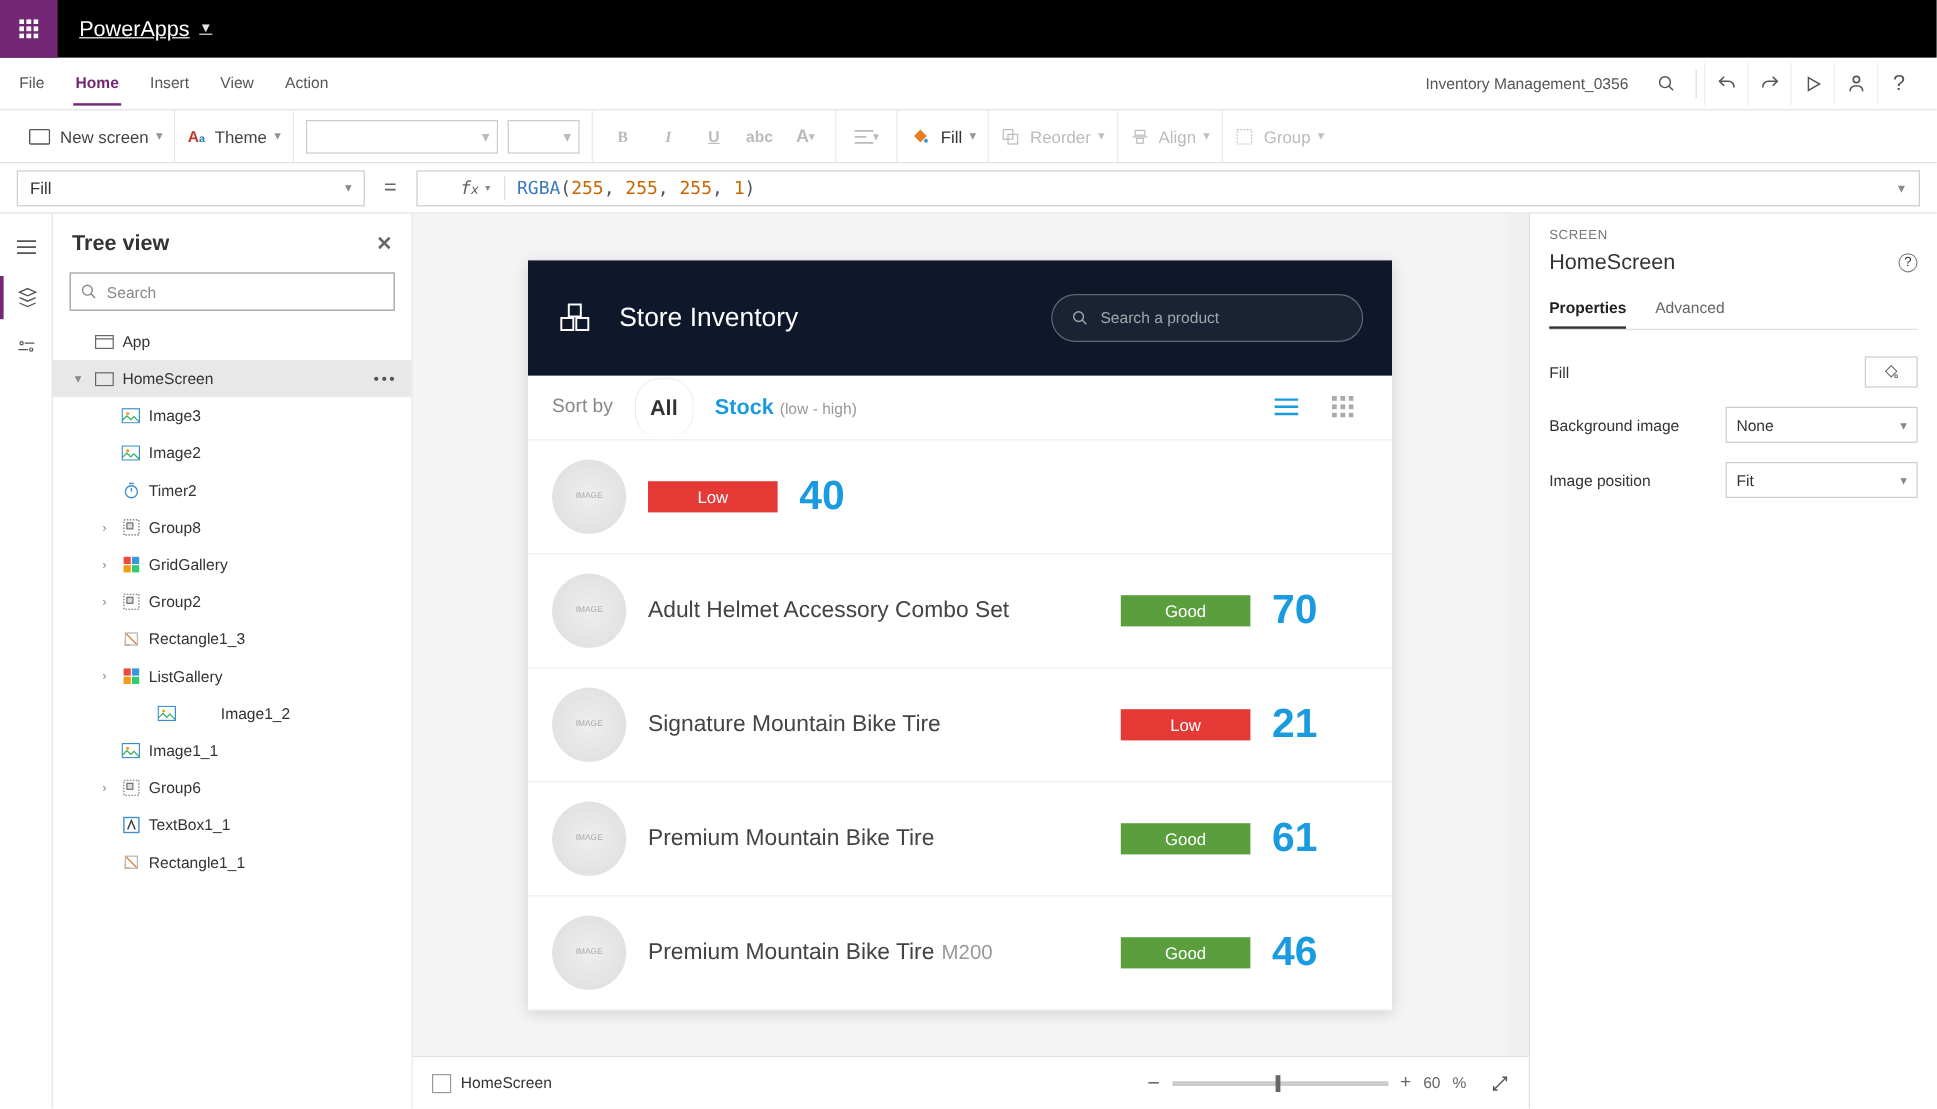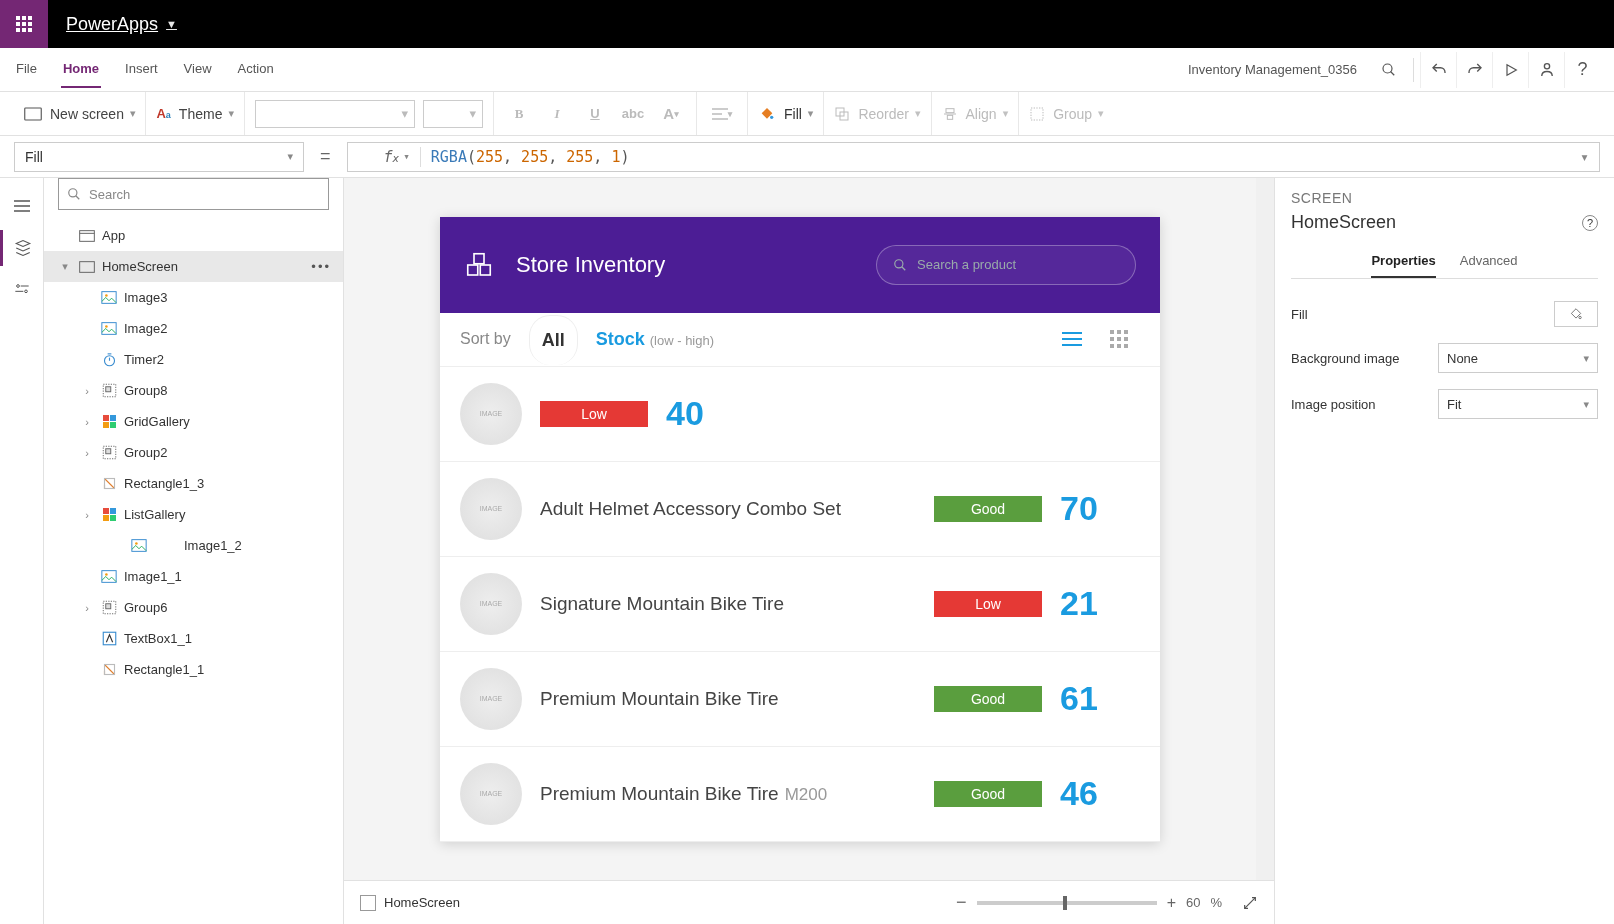--- a/index.html
+++ b/index.html
@@ -71,21 +71,21 @@
 .ico-rect { color:#e08030;}
 .ico-text { color:#3a8dd0;}
 .chev { color:#888; width:14px; display:inline-block; text-align:center; font-size:11px;}
 
 .canvas-area { flex:1; background:#f4f4f4; display:flex; flex-direction:column;}
 .canvas-viewport { flex:1; display:flex; align-items:center; justify-content:center; overflow:hidden; position:relative;}
 .canvas-scrollbar-v { width:18px; background:#f0f0f0; height:100%;}
 
 
 .app-preview { width: 720px; background:#fff; box-shadow: 0 2px 12px rgba(0,0,0,.15);}
-.app-hdr { background:#4c1d95; color:#fff; height:96px; display:flex; align-items:center; padding:0 24px; gap:16px;}
+.app-hdr { background:#0f172a; color:#fff; height:96px; display:flex; align-items:center; padding:0 24px; gap:16px;}
 .app-hdr-icon { width:36px;}
 .app-title { font-size:22px; font-weight:400; flex:1;}
 .app-search { background:rgba(255,255,255,.05); border:1px solid rgba(255,255,255,.3); border-radius:22px; height:40px; width:260px; display:flex; align-items:center; padding:0 16px; gap:10px; color:#9aa;}
 .app-filter { height:54px; display:flex; align-items:center; padding:0 20px; border-bottom:1px solid #eee; gap:18px;}
 .sortby { color:#888; font-size:16px;}
 .filter-tab { font-size:18px; font-weight:600; padding:14px 12px; color:#333;border-radius:21px;}
 .filter-tab.active { border:1px solid #eee; border-bottom:none; background:#fff; margin-bottom:-1px;}
 .filter-stock { color:#1a9be0; font-size:18px; font-weight:600;}
 .filter-stock small { color:#999; font-size:13px; font-weight:400;}
 .filter-spacer{flex:1;}
@@ -100,23 +100,23 @@
 .inv-badge.good{background:#5a9e3e;}
 .inv-qty { width:80px; text-align:left; font-size:34px; font-weight:700; color:#1a9be0;}
 
 .canvas-footer { height:44px; border-top:1px solid #e1e1e1; display:flex; align-items:center; padding:0 16px; background:#fff;}
 .canvas-footer .chk { width:16px; height:16px; border:1px solid #999; margin-right:8px;}
 .zoom-group { margin-left:auto; display:flex; align-items:center; gap:10px; color:#666;}
 .zoom-slider { width:180px; height:4px; background:#ccc; position:relative;}
 .zoom-slider .thumb { position:absolute; top:-5px; left:48%; width:4px; height:14px; background:#666;}
 
 .proppanel { width:340px; border-left:1px solid #e1e1e1; padding:12px 16px;}
-.proppanel .cat { font-size:14px; color:#777; text-transform:uppercase; letter-spacing:.5px;}
+.proppanel .cat { font-size:11px; color:#777; text-transform:uppercase; letter-spacing:.5px;}
 .proppanel .name { font-size:18px; padding:6px 0 12px; display:flex; justify-content:space-between; align-items:center;}
-.prop-tabs { display:flex; gap:24px; border-bottom:1px solid #ddd; margin-bottom:14px;justify-content:center;}
+.prop-tabs { display:flex; gap:24px; border-bottom:1px solid #ddd; margin-bottom:14px;}
 .prop-tab { padding:8px 0; color:#666; cursor:pointer;}
 .prop-tab.active { border-bottom:2px solid #333; color:#222; font-weight:600;}
 .prop-row { display:flex; align-items:center; justify-content:space-between; padding:8px 0;}
 .prop-sel { border:1px solid #ccc; height:30px; width:160px; padding:0 8px; display:flex; align-items:center; justify-content:space-between; font-size:13px;}
 .fill-swatch { border:1px solid #ccc; width:44px; height:26px; display:flex; align-items:center; justify-content:center;}
 .help-circ { border:1px solid #888; border-radius:50%; width:16px; height:16px; font-size:11px; display:inline-flex; align-items:center; justify-content:center;}
 
 svg { display:block; }
 </style>
 </head>
@@ -329,20 +329,24 @@
       <svg width="16" height="16" viewBox="0 0 24 24" fill="none" stroke="#555" stroke-width="1.5">
           <circle cx="6" cy="6" r="2"></circle>
           <line x1="10" y1="6" x2="22" y2="6"></line>
           <circle cx="18" cy="14" r="2"></circle>
           <line x1="2" y1="14" x2="14" y2="14"></line>
         </svg>
     </div>
   </div>
 
   <div class="treepanel">
+    <div class="tree-header">
+      <span>Tree view</span>
+      <span class="tree-close">✕</span>
+    </div>
     <div class="tree-search">
       <svg width="14" height="14" viewBox="0 0 24 24" fill="none" stroke="#888" stroke-width="2">
           <circle cx="10" cy="10" r="7"></circle>
           <line x1="15" y1="15" x2="21" y2="21"></line>
         </svg>
       <span>Search</span>
     </div>
     <div class="tree-list" id="tree-list">
         <div class="tree-item" style="padding-left: 14px;">
           <span class="chev"></span>

